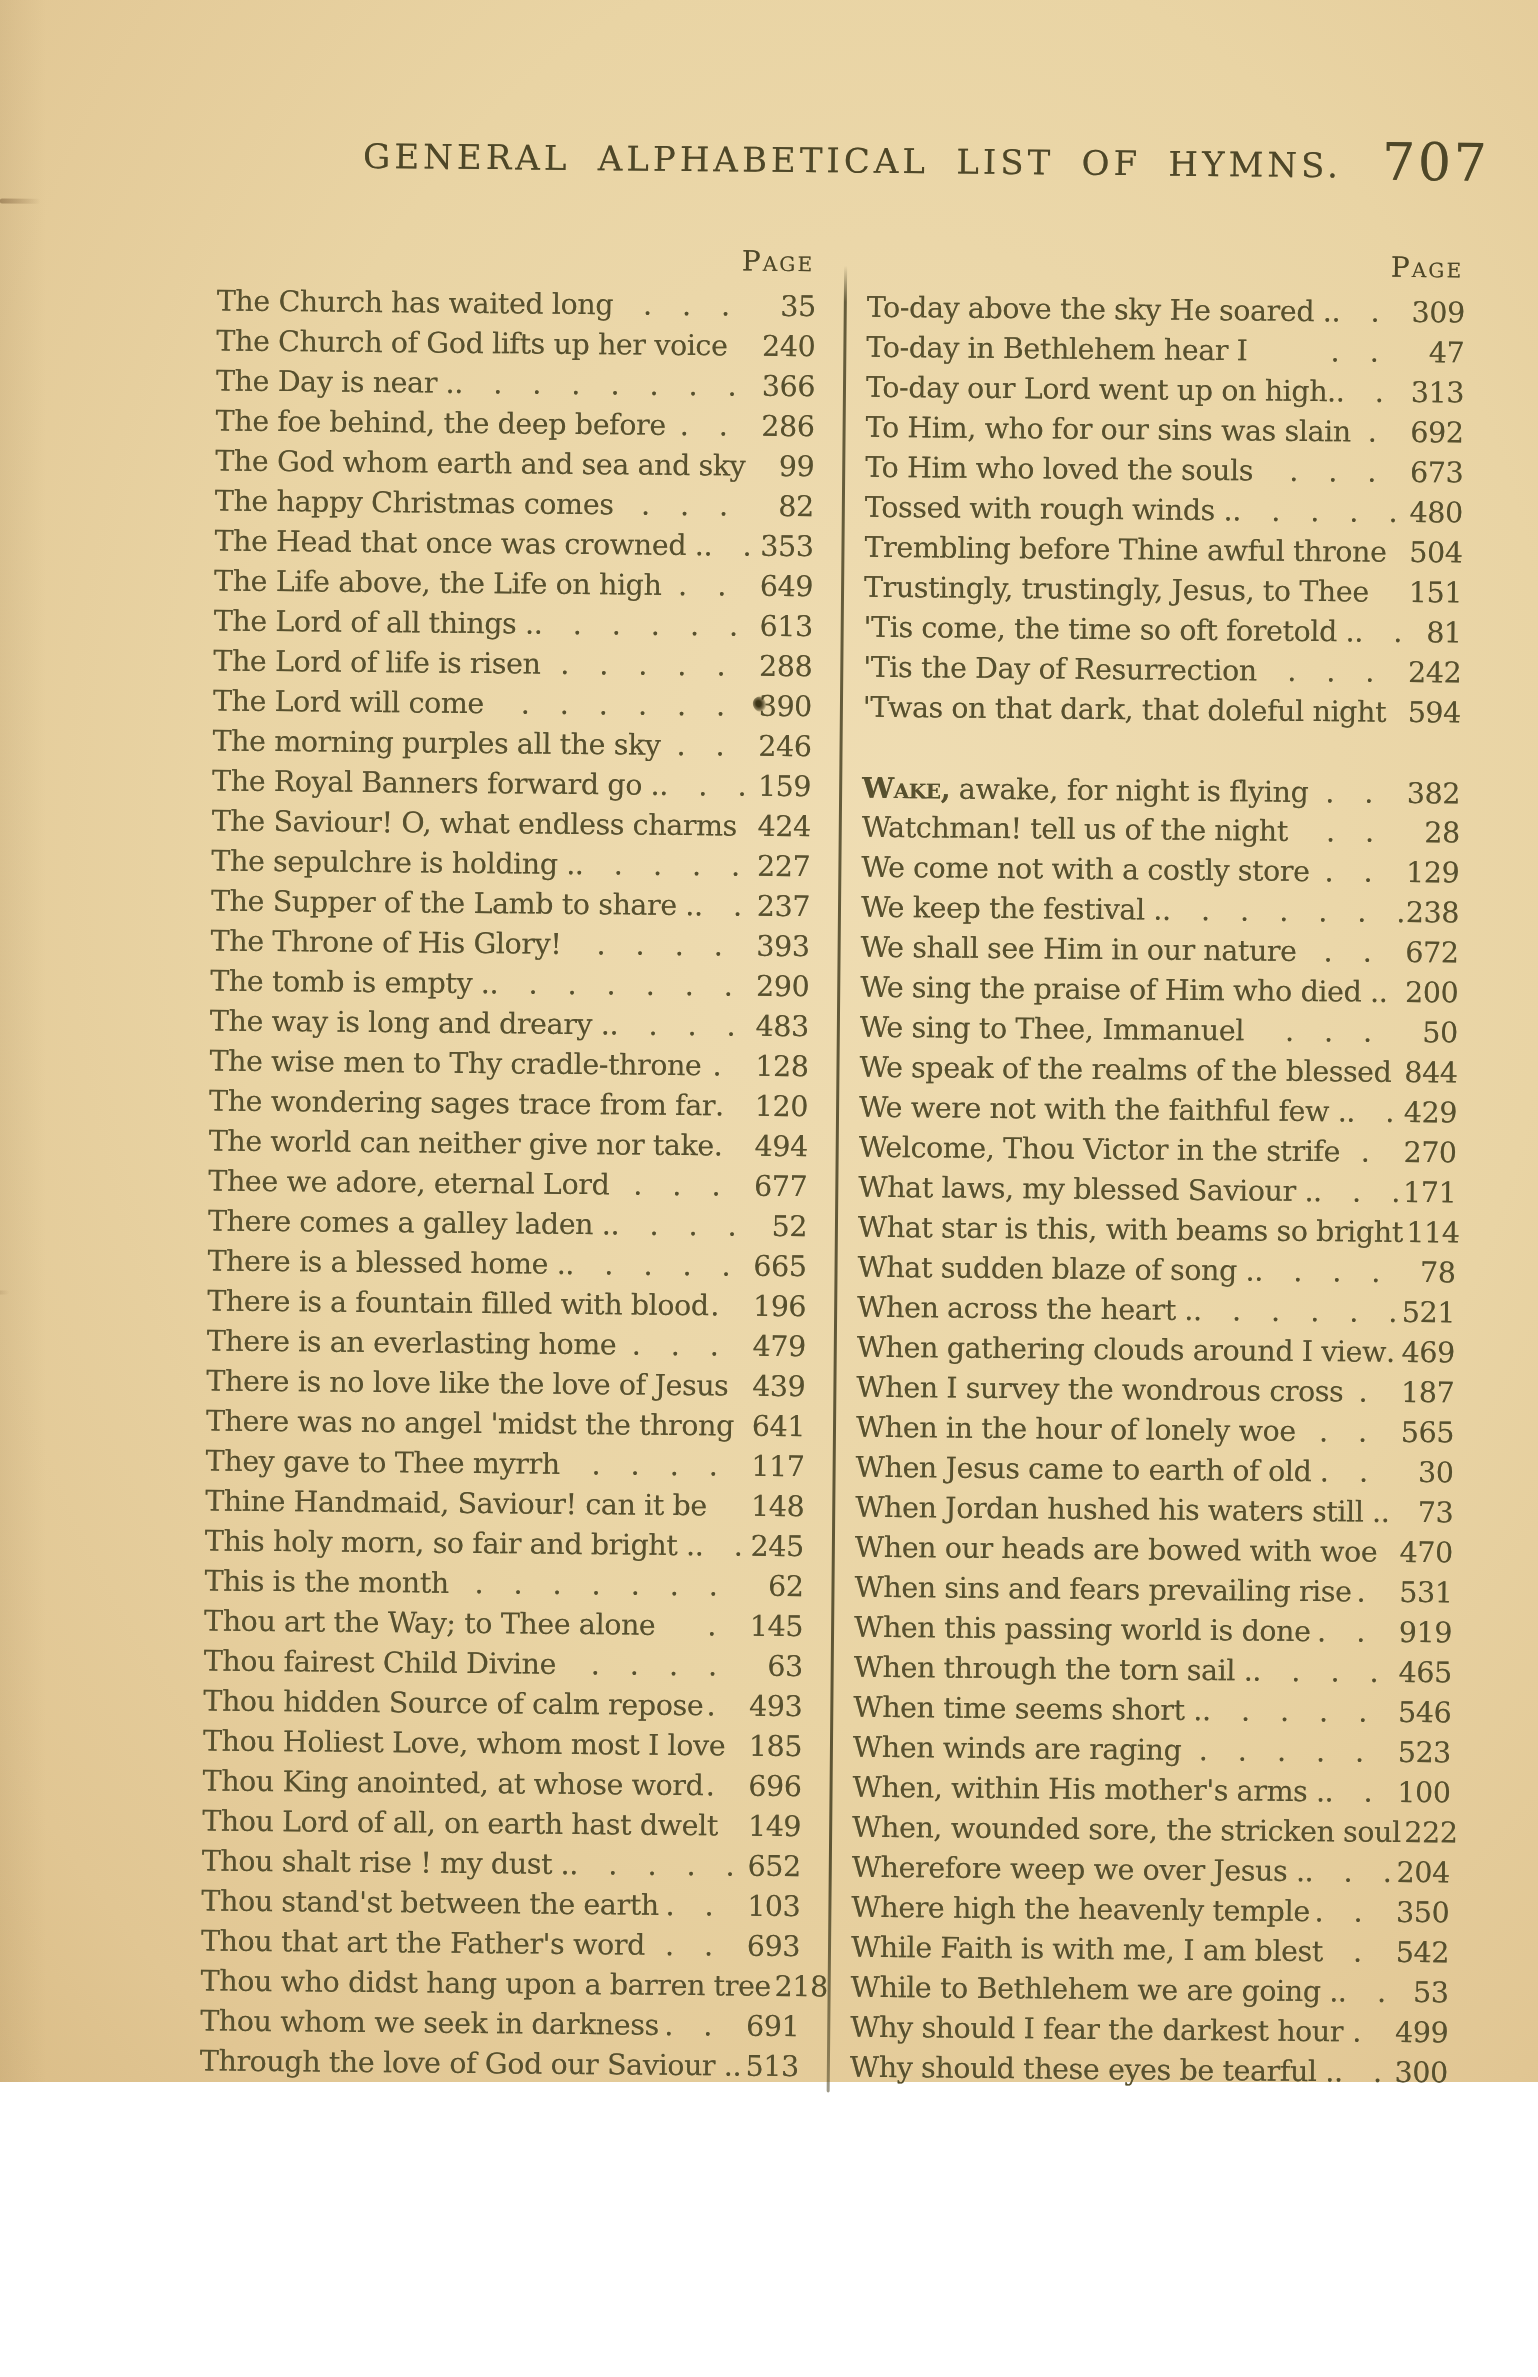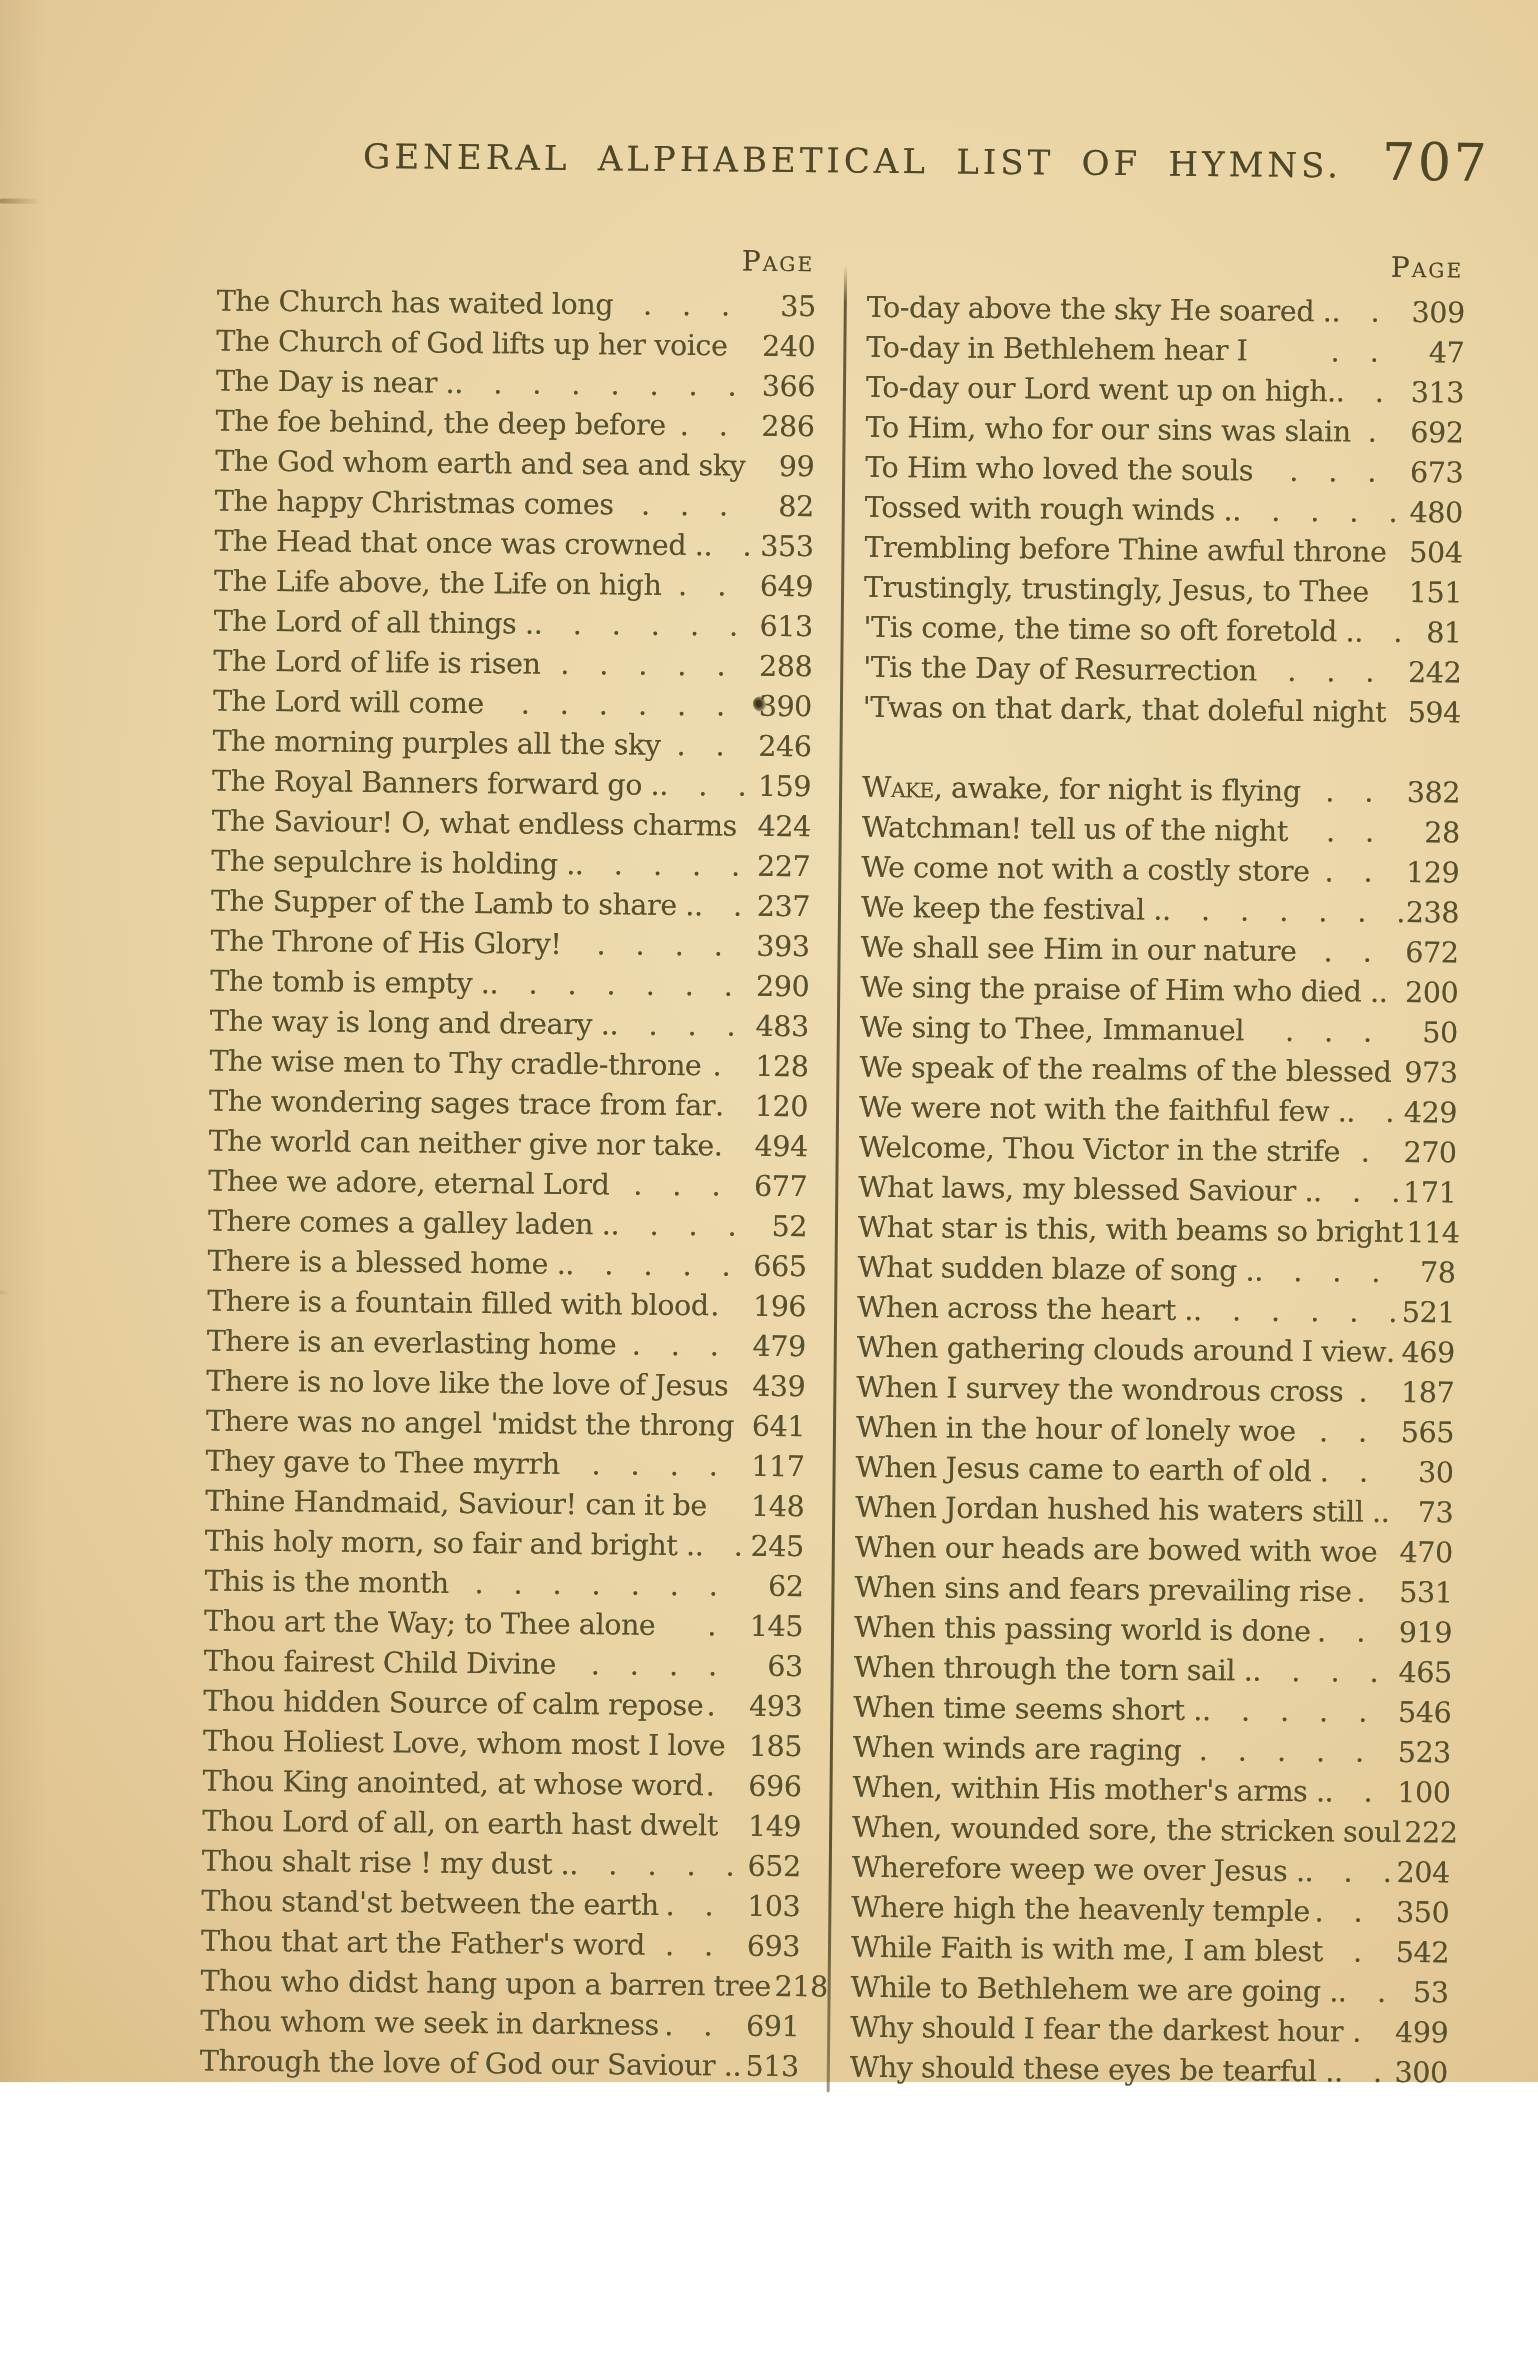--- a/index.html
+++ b/index.html
@@ -37,21 +37,21 @@
     font-size:28px;letter-spacing:2.2px;color:#4e4728;
     line-height:36px;height:43px;padding-right:1.8px;
   }
   .row{
     display:flex;align-items:baseline;
     height:40px;line-height:40px;
     font-size:28.5px;letter-spacing:-0.4px;white-space:nowrap;
   }
   .row.gap-before{margin-top:40px;}
   .t{flex:0 0 auto;}
-  .sc{font-variant:small-caps;}
+  .sc{font-variant:small-caps;font-weight:bold;}
   .dots{
     flex:1 1 0;min-width:0;overflow:hidden;
     text-align:right;letter-spacing:30px;padding-right:3.6px;
   }
   .num{flex:0 0 auto;min-width:52px;text-align:right;}
 
   
   #divider{
     position:absolute;left:845px;top:260px;width:2.7px;height:1827px;
     background:linear-gradient(to bottom,
@@ -466,21 +466,21 @@
 
   <div class="row">
     <span class="t">We sing to Thee, Immanuel</span>
     <span class="dots">...</span>
     <span class="num">50</span>
   </div>
 
   <div class="row">
     <span class="t">We speak of the realms of the blessed</span>
     <span class="dots"></span>
-    <span class="num">973</span>
+    <span class="num">844</span>
   </div>
 
   <div class="row">
     <span class="t">We were not with the faithful few .</span>
     <span class="dots">..</span>
     <span class="num">429</span>
   </div>
 
   <div class="row">
     <span class="t">Welcome, Thou Victor in the strife</span>

